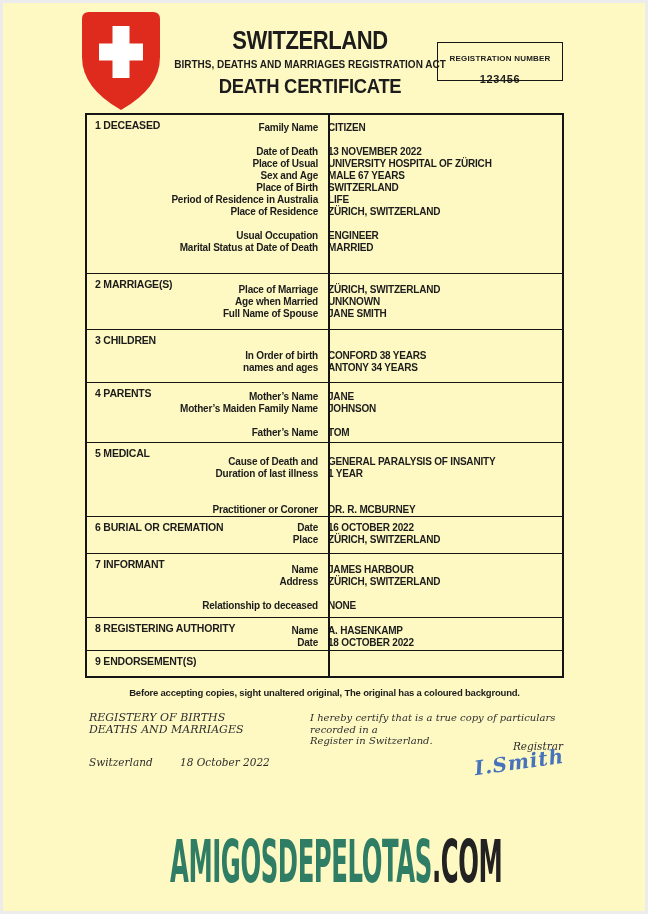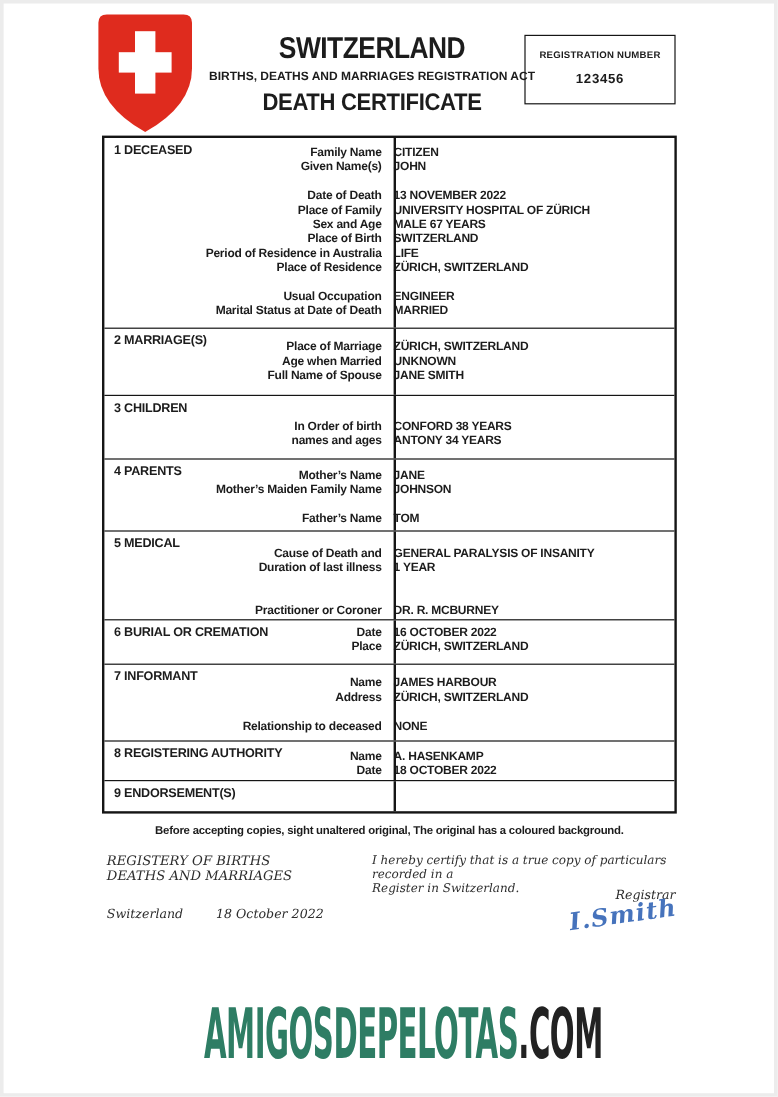--- a/index.html
+++ b/index.html
@@ -1,38 +1,38 @@
 <!DOCTYPE html>
 <html><head>
 <meta charset="utf-8">
 <style>
   html,body{margin:0;padding:0;background:#e9e9e9;}
   .page{
     position:relative;
     width:648px;height:914px;
-    background:#ffffff;
+    background:#fef9c3;
     box-shadow: inset 0 0 0 3px #ececec;
     font-family:"Liberation Sans","DejaVu Sans",sans-serif;
     color:var(--text,#1c1c1c);
     overflow:hidden;
   }
   
   .shield{position:absolute;left:75px;top:10px;width:92px;height:102px;}
   .titleblock{position:absolute;left:167px;top:26px;width:286px;text-align:center;}
   .country{
     font-size:25px;font-weight:700;letter-spacing:-.5px;
     transform:scaleX(.88);transform-origin:center;white-space:nowrap;
   }
   .act{font-size:10px;font-weight:700;letter-spacing:0;margin-top:4px;white-space:nowrap;}
   .doctitle{
     font-size:20px;font-weight:700;letter-spacing:-.3px;margin-top:5px;
     transform:scaleX(.92);transform-origin:center;white-space:nowrap;
   }
   .regbox{
-    position:absolute;left:437px;top:29px;width:126px;height:58px;
+    position:absolute;left:437px;top:42px;width:126px;height:39px;
     border:1.5px solid #151515;box-sizing:border-box;text-align:center;
   }
   .reglabel{font-size:8px;font-weight:700;margin-top:11px;letter-spacing:.2px;}
   .regnum{font-size:11px;font-weight:700;margin-top:10px;letter-spacing:.6px;}
   
   .table{
     position:absolute;left:85px;top:113px;width:479px;height:565px;
     border:2px solid #151515;box-sizing:border-box;
   }
   .section{position:relative;box-sizing:border-box;}
@@ -104,31 +104,27 @@
 
   <div class="table" id="sections">
       <div class="section sec1">
         <div class="sec-divider"></div>
         <div class="sec-title">1 DECEASED</div>
         <div class="rows">
           <div class="frow">
             <div class="lbl">Family Name</div>
             <div class="val">CITIZEN</div>
           </div>
-          <div class="frow">
-            <div class="lbl">Given Name(s)</div>
-            <div class="val">JOHN</div>
-          </div>
           <div class="frow gap"></div>
           <div class="frow">
             <div class="lbl">Date of Death</div>
             <div class="val">13 NOVEMBER 2022</div>
           </div>
           <div class="frow">
-            <div class="lbl">Place of Family</div>
+            <div class="lbl">Place of Usual</div>
             <div class="val">UNIVERSITY HOSPITAL OF ZÜRICH</div>
           </div>
           <div class="frow">
             <div class="lbl">Sex and Age</div>
             <div class="val">MALE 67 YEARS</div>
           </div>
           <div class="frow">
             <div class="lbl">Place of Birth</div>
             <div class="val">SWITZERLAND</div>
           </div>

